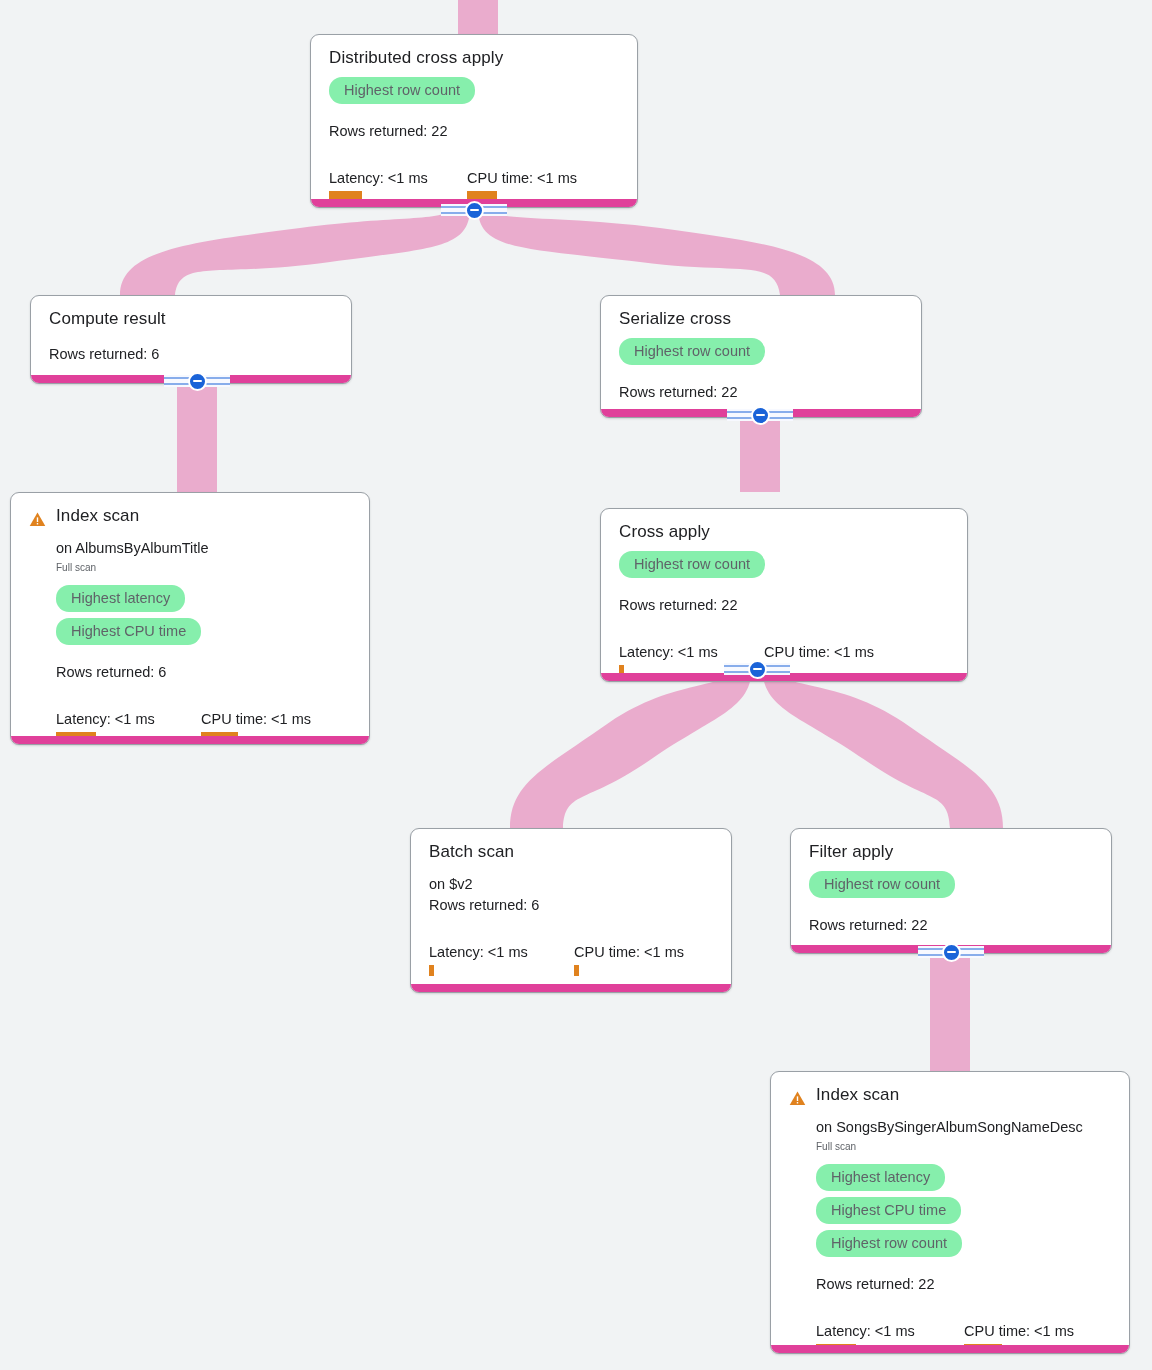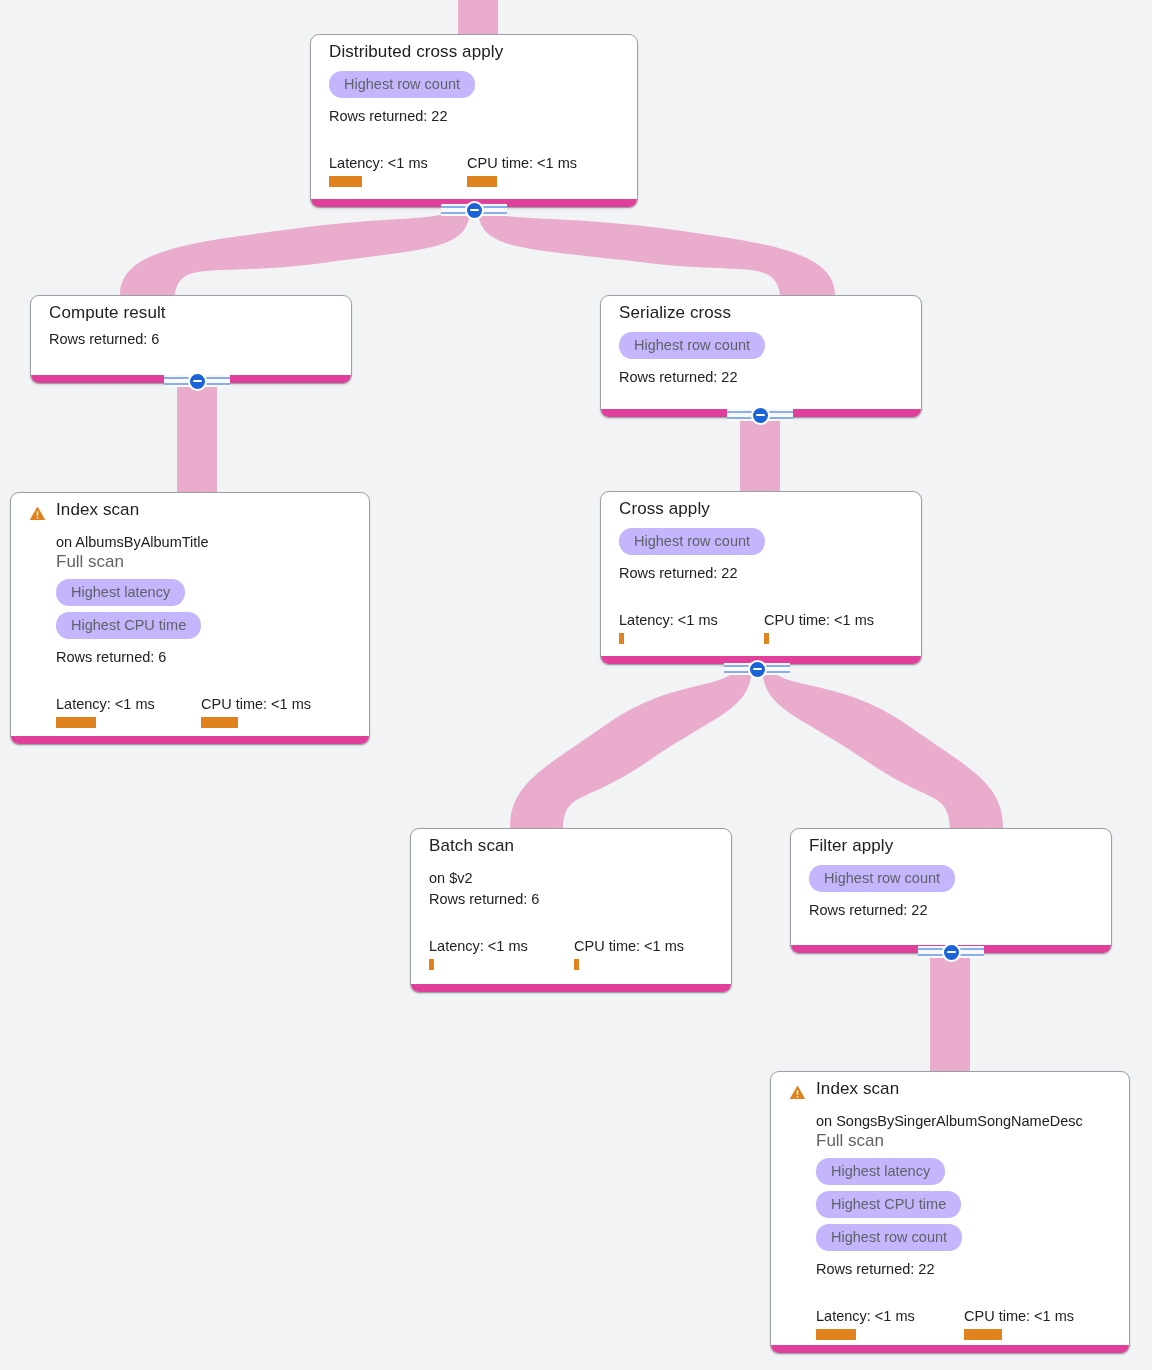--- a/index.html
+++ b/index.html
@@ -14,38 +14,38 @@
 
   .node{
     position:absolute;
     background:#ffffff;
     border:1px solid #9aa0a6;
     border-radius:9px;
     box-sizing:border-box;
     box-shadow:0 1px 2px rgba(60,64,67,.18);
     overflow:hidden;
   }
-  .node-body{padding:6px 18px 12px 18px;position:relative;}
+  .node-body{padding:12px 18px 12px 18px;position:relative;}
   .node-body.with-icon{padding-left:18px;}
   .row-head{display:flex;align-items:flex-start;gap:10px;}
   .warn-icon{flex:0 0 auto;width:17px;height:17px;margin-top:6px;}
   .head-col{flex:1 1 auto;min-width:0;}
   .title{
     font-size:17px;color:#202124;line-height:22px;
     letter-spacing:.1px;white-space:nowrap;
   }
   .subtitle{font-size:14.5px;color:#202124;line-height:19px;margin-top:12px;white-space:nowrap;}
-  .subtitle2{font-size:17px;color:#5f6368;line-height:19px;white-space:nowrap;}
+  .subtitle2{font-size:10px;color:#5f6368;line-height:19px;white-space:nowrap;}
   .chips{margin-top:5px;}
   .chip{
-    display:inline-block;background:#c4b5fd;color:#5f6368;
+    display:inline-block;background:#86efac;color:#5f6368;
     font-size:14.5px;line-height:17px;border-radius:13px;
     padding:5px 15px;margin:3px 0;white-space:nowrap;
   }
-  .rows{font-size:14.5px;color:#202124;line-height:19px;margin-top:6px;white-space:nowrap;}
+  .rows{font-size:14.5px;color:#202124;line-height:19px;margin-top:15px;white-space:nowrap;}
   .metrics{display:flex;margin-top:28px;}
   .metric{position:relative;}
   .metric-label{font-size:14.5px;color:#202124;line-height:18px;white-space:nowrap;}
   .metric-bar{height:11px;background:#e0821e;margin-top:4px;}
   .footer-bar{height:8px;background:#e0409a;width:100%;}
 
   .collapse{
     position:absolute;width:66px;height:20px;
     display:flex;align-items:center;justify-content:center;
   }
@@ -188,21 +188,21 @@
               <div class="metric-label">CPU time: &lt;1 ms</div>
               <div class="metric-bar" style="width:37px;"></div>
             </div>
           </div>
         </div>
       </div>
     </div>
     <div class="footer-bar" style="position:absolute;left:0;bottom:0;"></div>
   </div>
 
-  <div class="node" style="left:600px;top:491px;width:322px;height:174px;">
+  <div class="node" style="left:600px;top:508px;width:368px;height:174px;">
     <div class="node-body">
       <div class="title">Cross apply</div>
       <div class="chips">
         <span class="chip">Highest row count</span>
       </div>
       <div class="rows">Rows returned: 22</div>
       <div class="metrics">
         <div class="metric" style="width:145px;">
           <div class="metric-label">Latency: &lt;1 ms</div>
           <div class="metric-bar" style="width:5px;"></div>

